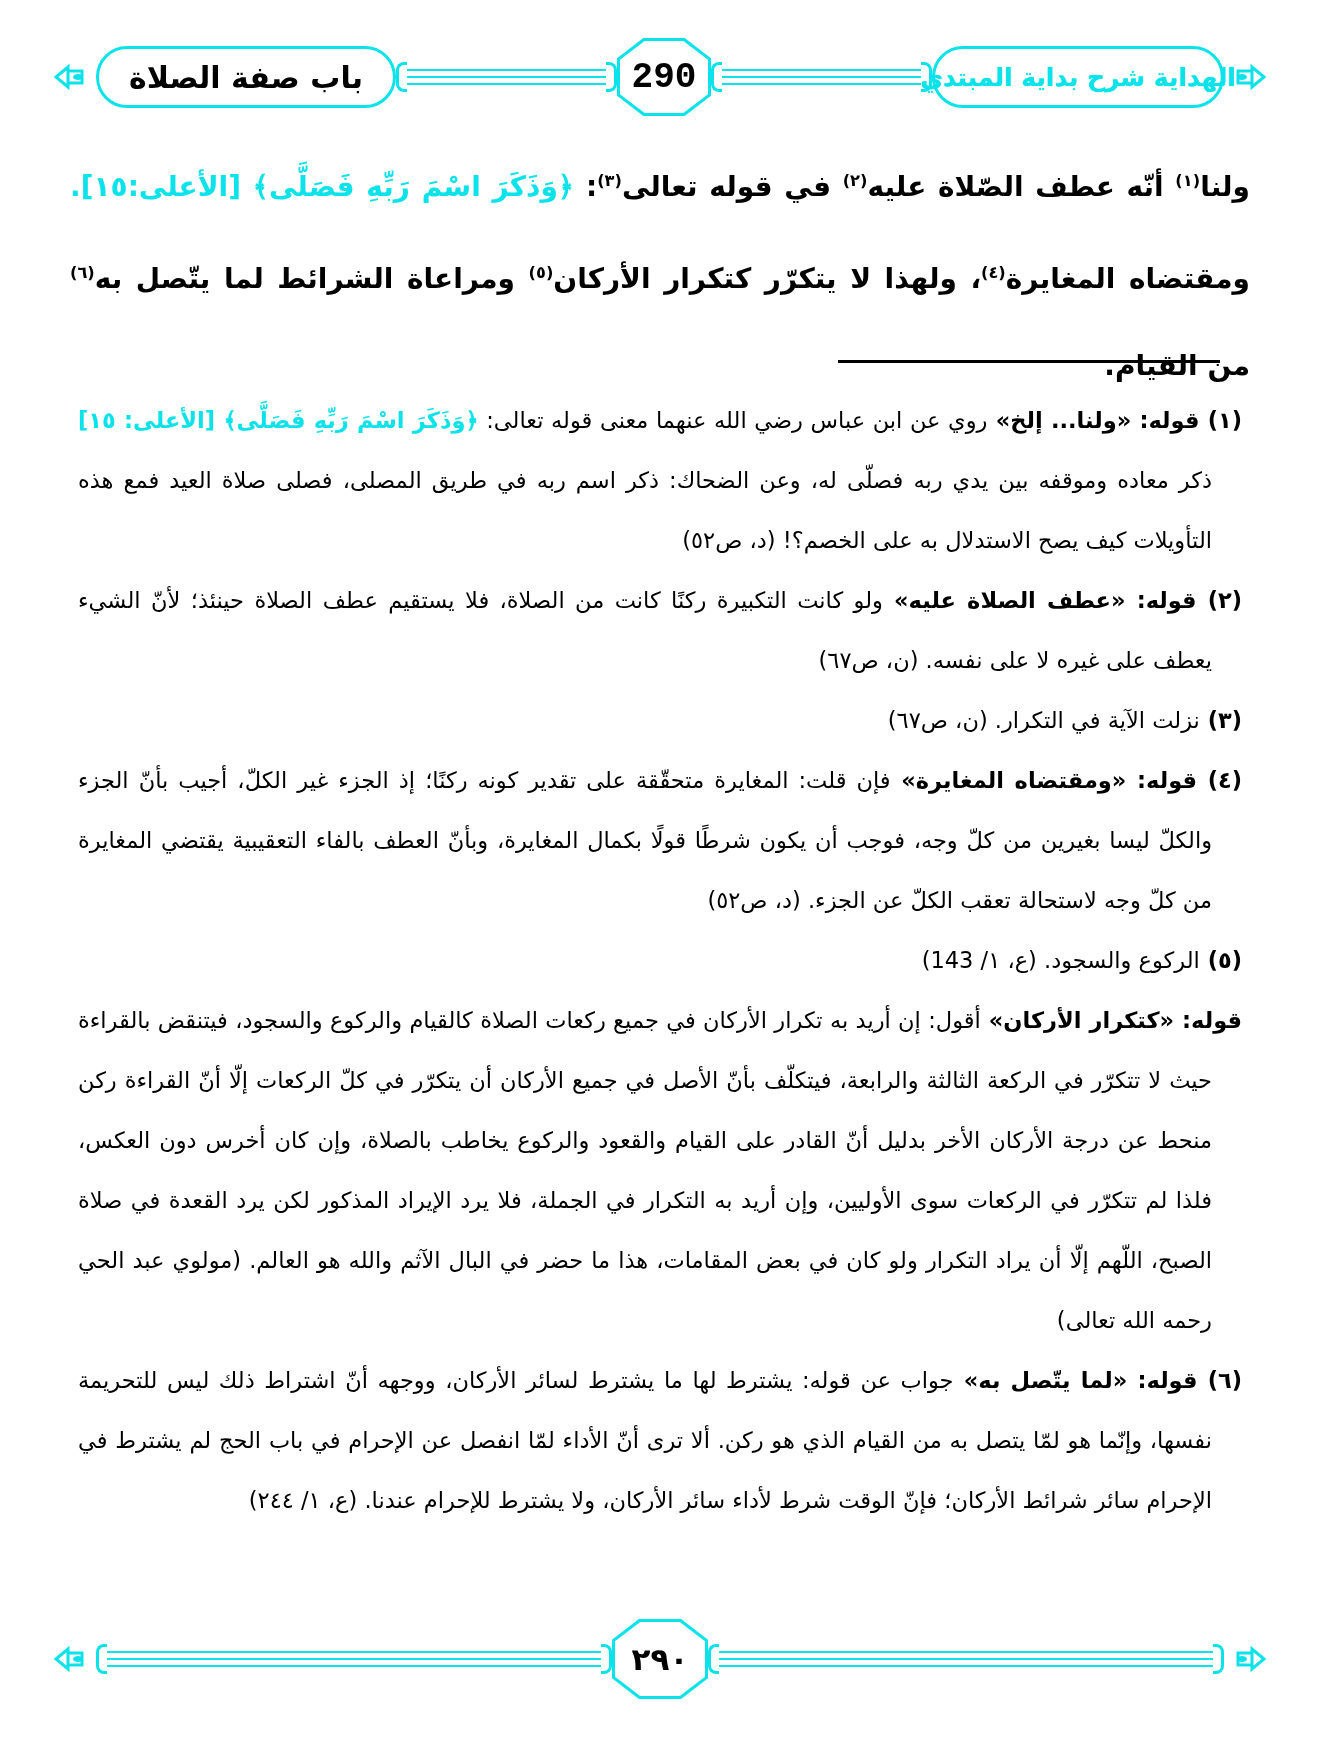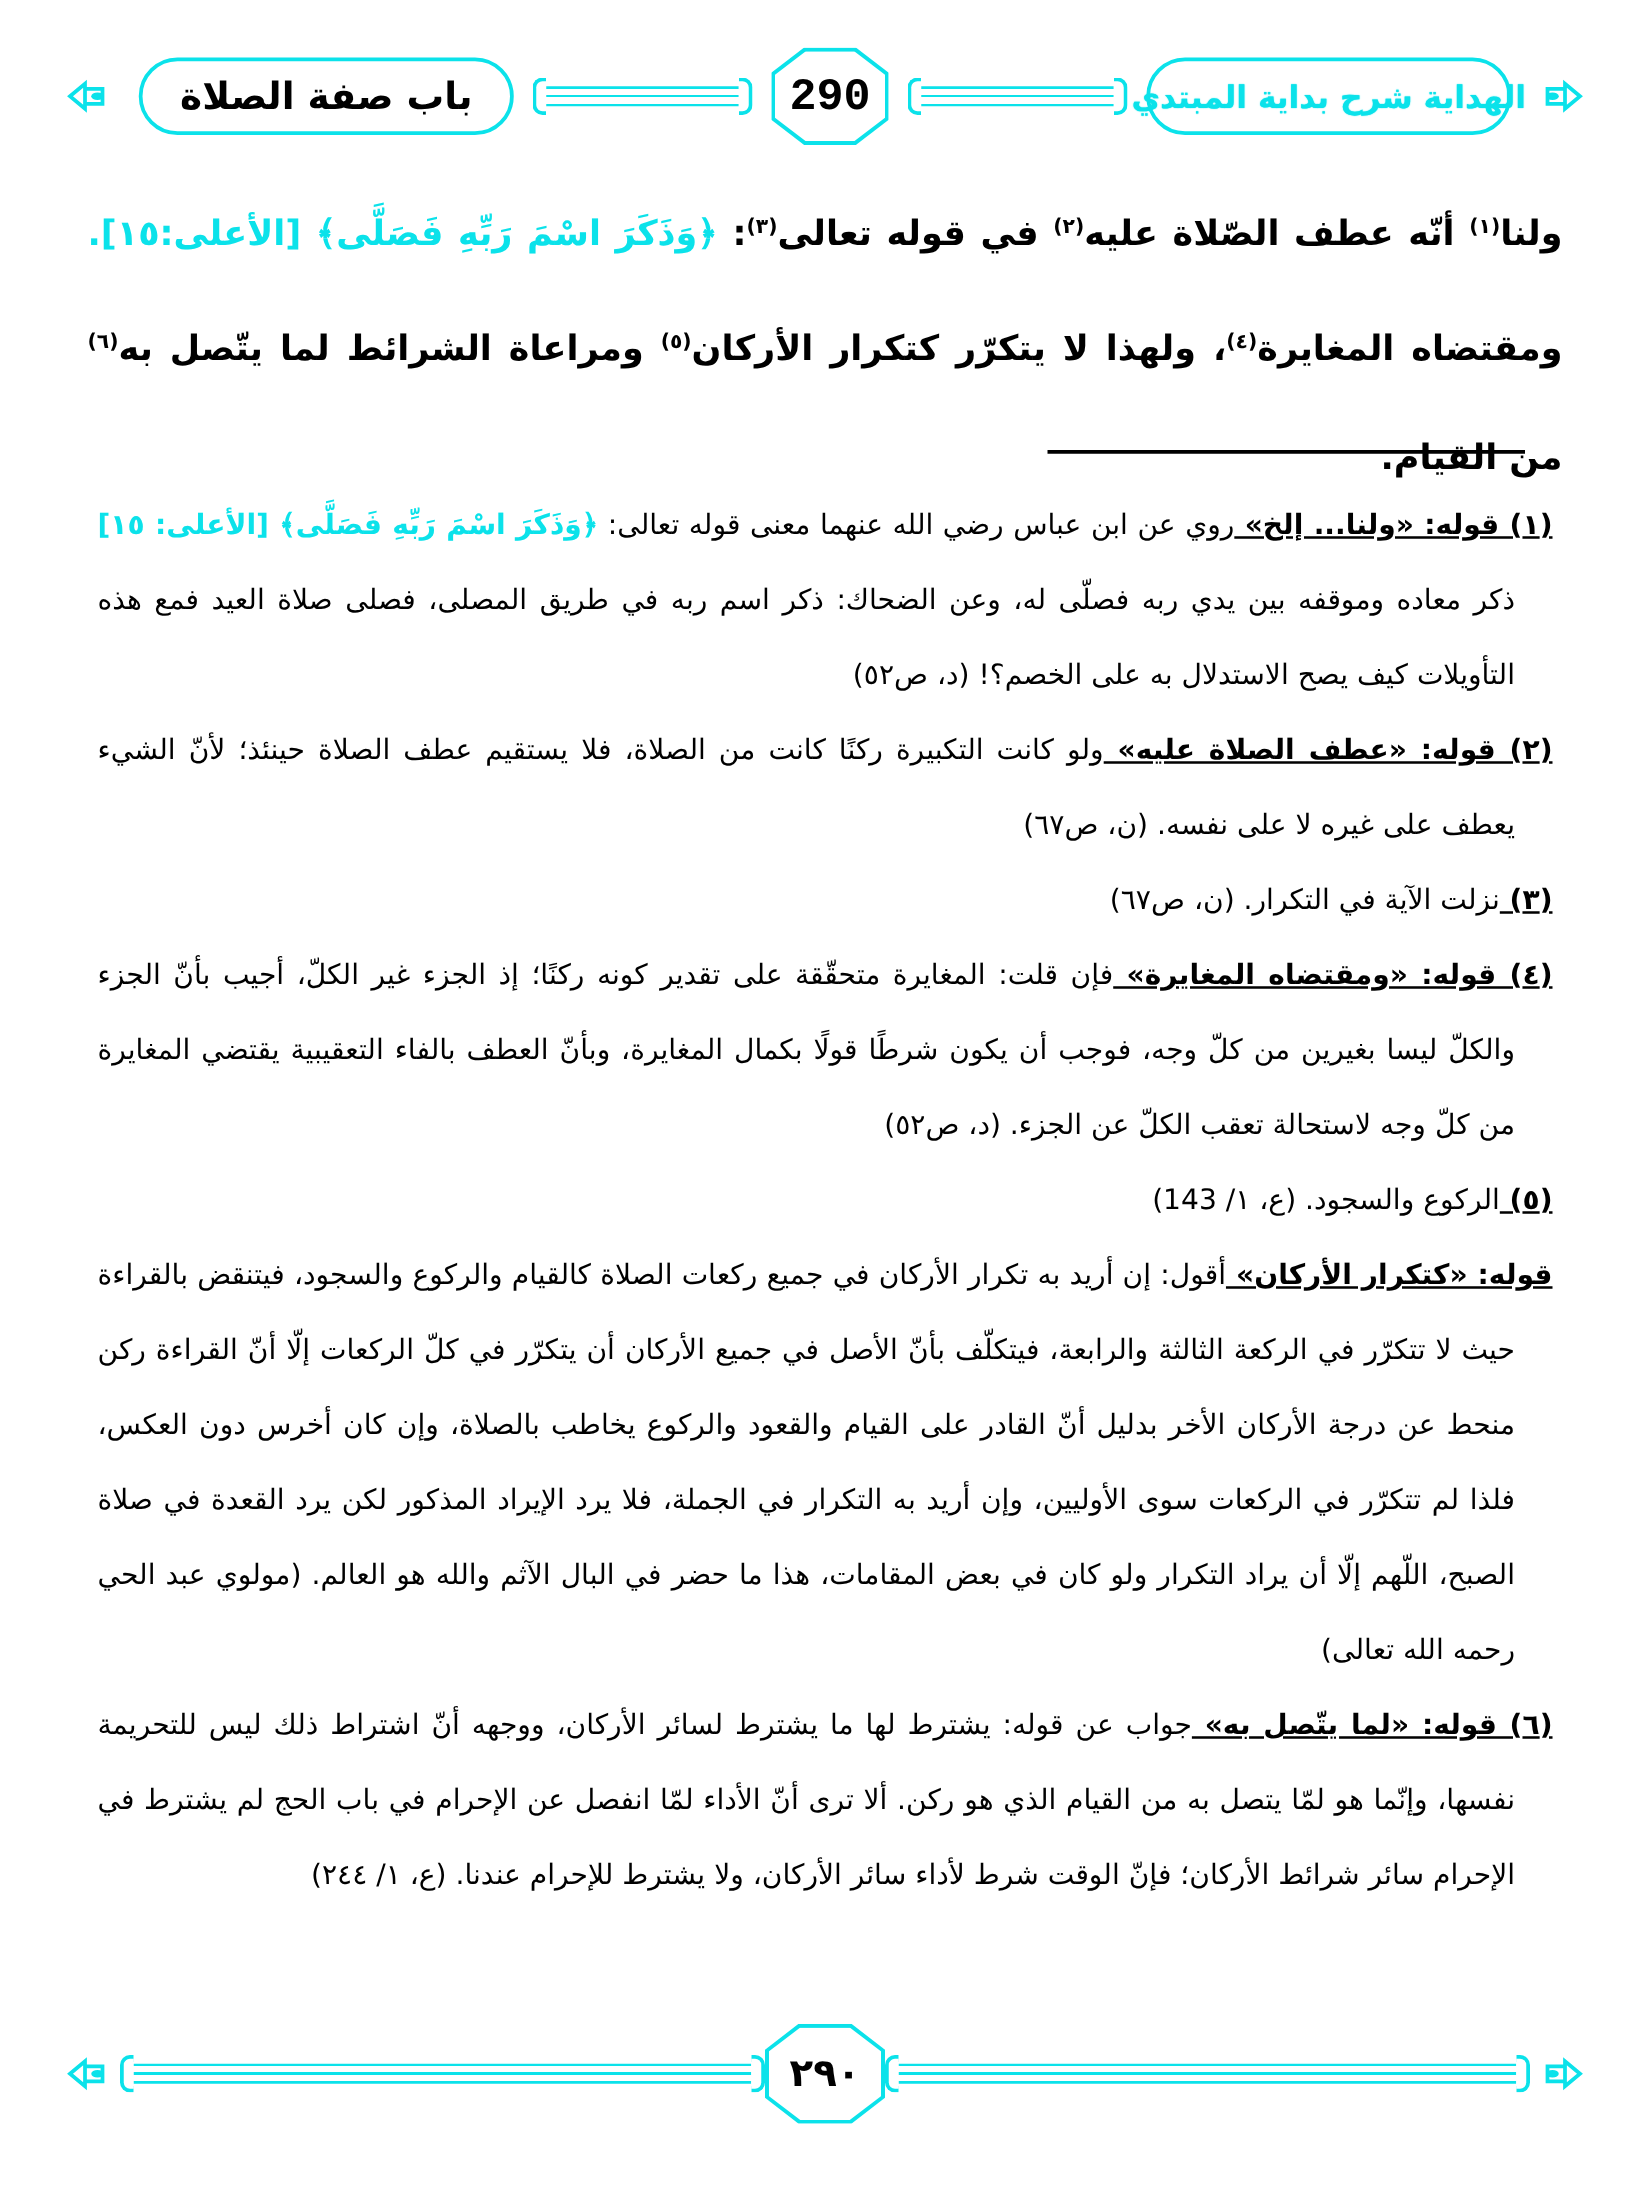--- a/index.html
+++ b/index.html
@@ -7,21 +7,21 @@
     --ink:#000000;
     --watermark:#9e9e9e;
   }
   html,body{margin:0;padding:0;background:#ffffff;}
   .page{
     position:relative;width:1320px;height:1751px;background:#ffffff;
     font-family:"DejaVu Sans",sans-serif;color:var(--ink);overflow:hidden;
   }
   
   .orn-bar{position:absolute;left:52px;right:52px;display:flex;align-items:center;}
-  .orn-bar.top{top:38px;height:78px;gap:15px;}
+  .orn-bar.top{top:38px;height:78px;}
   .orn-bar.bottom{top:1618px;height:82px;}
   .badge-pill{
     border:3px solid var(--accent);border-radius:34px;height:62px;
     display:flex;align-items:center;justify-content:center;flex:0 0 auto;
     background:#fff;padding:0 18px;box-sizing:border-box;
   }
   .chapter-pill{width:300px;font-size:30px;font-weight:bold;color:var(--ink);}
   .title-pill{width:292px;color:var(--accent);font-size:25px;font-weight:bold;
     text-shadow:0 0 1px var(--accent);white-space:nowrap;}
   .octagon{position:relative;flex:0 0 auto;display:flex;align-items:center;justify-content:center;}
@@ -52,21 +52,21 @@
   .separator{position:absolute;top:360px;right:100px;width:382px;height:3px;background:var(--ink);}
   
   .footnotes{
     position:absolute;top:390px;right:78px;left:78px;
     direction:rtl;text-align:justify;font-size:22.5px;line-height:60px;
   }
   .footnotes p{margin:0;padding-right:30px;text-indent:-30px;}
   
   .seg-n{font-weight:normal;}
   .matn .seg-n{font-weight:bold;}
-  .seg-b{font-weight:bold;text-decoration:underline;}
+  .seg-b{font-weight:bold;}
   .seg-v{color:var(--accent);font-weight:bold;}
   .seg-s{font-size:0.58em;vertical-align:super;font-weight:bold;letter-spacing:0;}
   
   .watermark{
     position:absolute;top:1694px;right:98px;direction:ltr;
     font-size:29px;color:var(--watermark);letter-spacing:0.5px;
   }
 </style>
 </head>
 <body>

